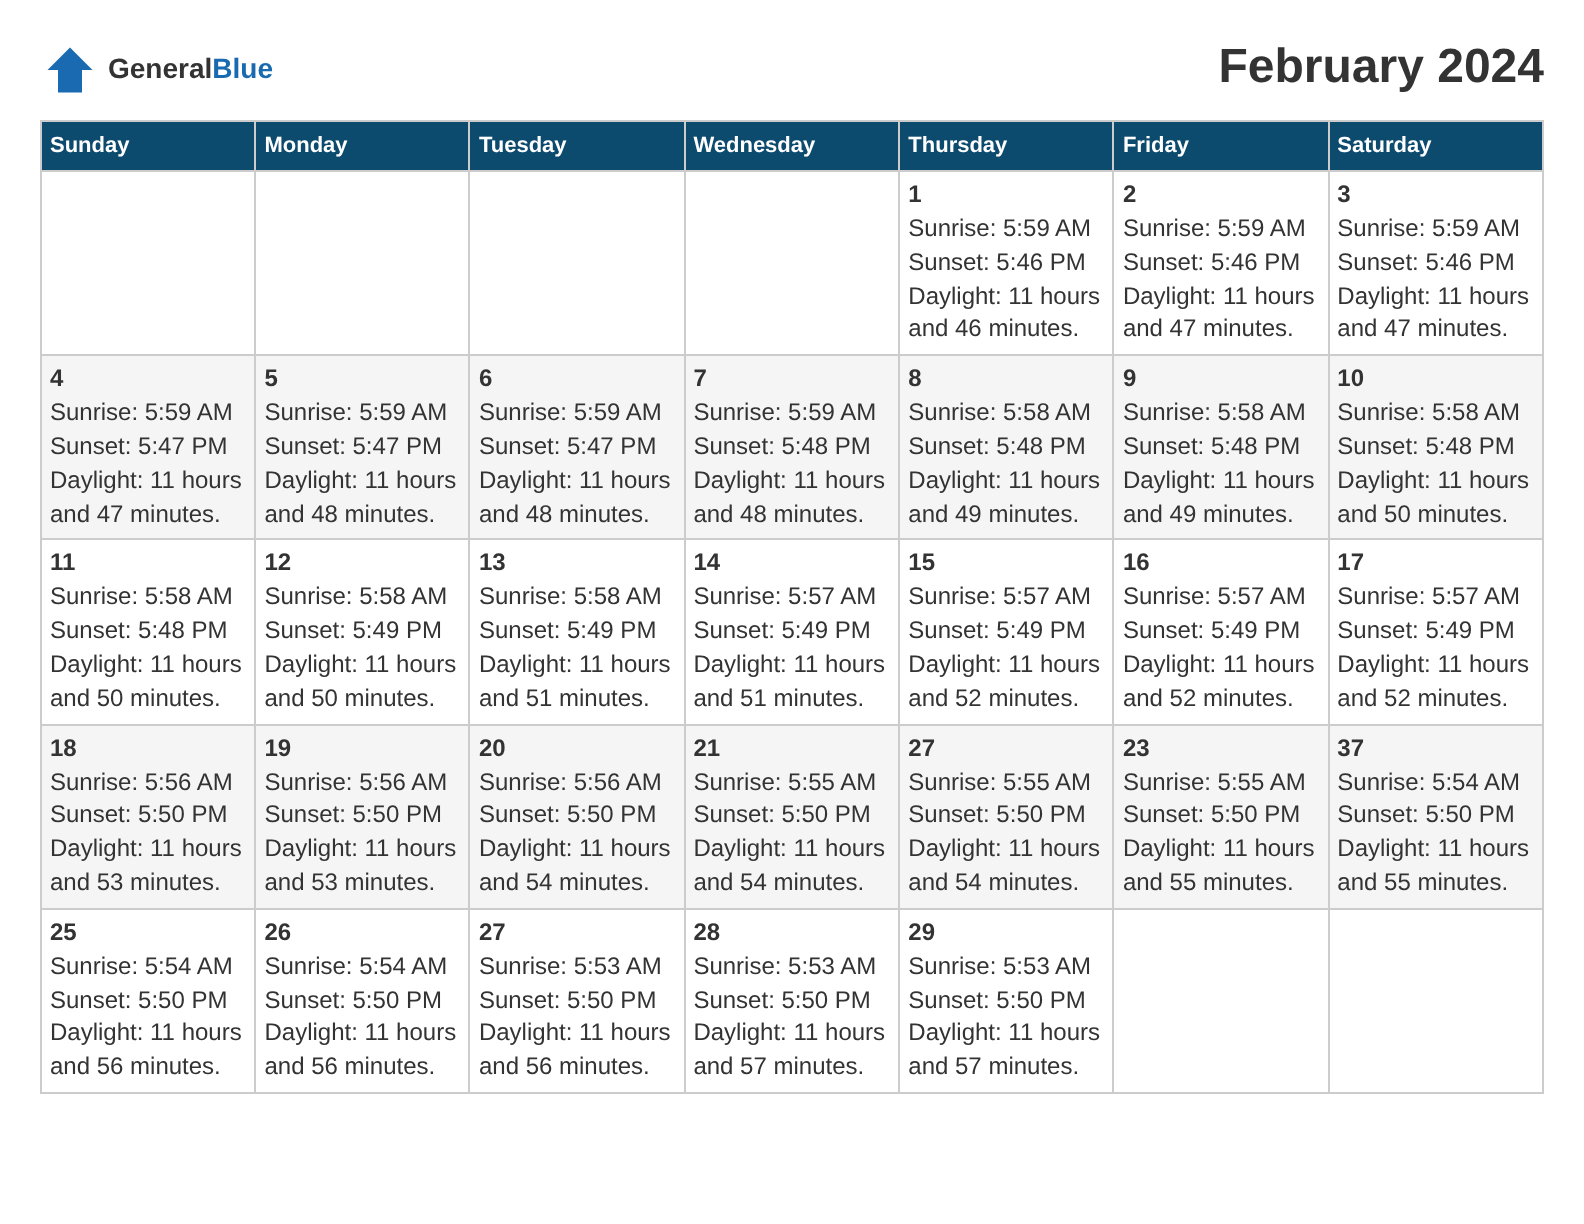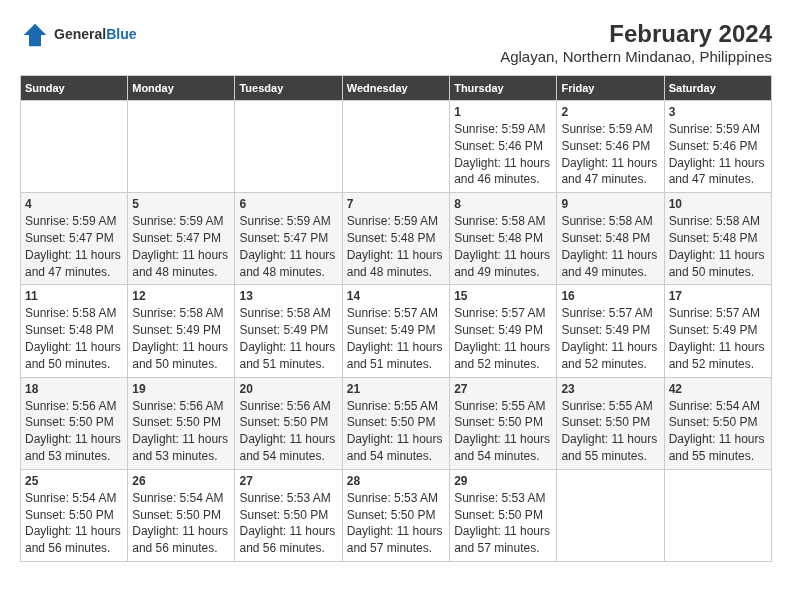--- a/index.html
+++ b/index.html
@@ -52,21 +52,21 @@
       font-size: 15px;
       color: #333;
       font-weight: 500;
     }
     .calendar {
       width: 100%;
       border-collapse: collapse;
       font-size: 10px;
     }
     .calendar th {
-      background-color: #404040;
+      background-color: #0c4a6e;
       color: #fff;
       padding: 6px 4px;
       text-align: left;
       font-size: 11px;
       font-weight: bold;
       border: 1px solid #ccc;
     }
     .calendar td {
       border: 1px solid #ccc;
       vertical-align: top;
@@ -102,21 +102,20 @@
     <svg class="logo-icon" viewBox="0 0 40 40">
       <polygon points="20,5 35,20 28,20 28,35 12,35 12,20 5,20" fill="#1a6ab1"></polygon>
     </svg>
     <div class="logo-text">
       <span class="logo-general">General</span>
       <span class="logo-blue">Blue</span>
     </div>
   </div>
   <div class="title-area">
     <div class="month-year">February 2024</div>
-    <div class="location">Aglayan, Northern Mindanao, Philippines</div>
   </div>
 </div>
 
 <table class="calendar">
   <thead>
     <tr>
     <th>Sunday</th>
         <th>Monday</th>
         <th>Tuesday</th>
         <th>Wednesday</th>
@@ -292,21 +291,21 @@
 and 54 minutes.</div>
         </td>
         <td>
           <span class="day-number">23</span>
           <div class="day-info" style="white-space: pre-line;">Sunrise: 5:55 AM
 Sunset: 5:50 PM
 Daylight: 11 hours
 and 55 minutes.</div>
         </td>
         <td>
-          <span class="day-number">42</span>
+          <span class="day-number">37</span>
           <div class="day-info" style="white-space: pre-line;">Sunrise: 5:54 AM
 Sunset: 5:50 PM
 Daylight: 11 hours
 and 55 minutes.</div>
         </td>
       </tr>
       <tr>
         <td>
           <span class="day-number">25</span>
           <div class="day-info" style="white-space: pre-line;">Sunrise: 5:54 AM

